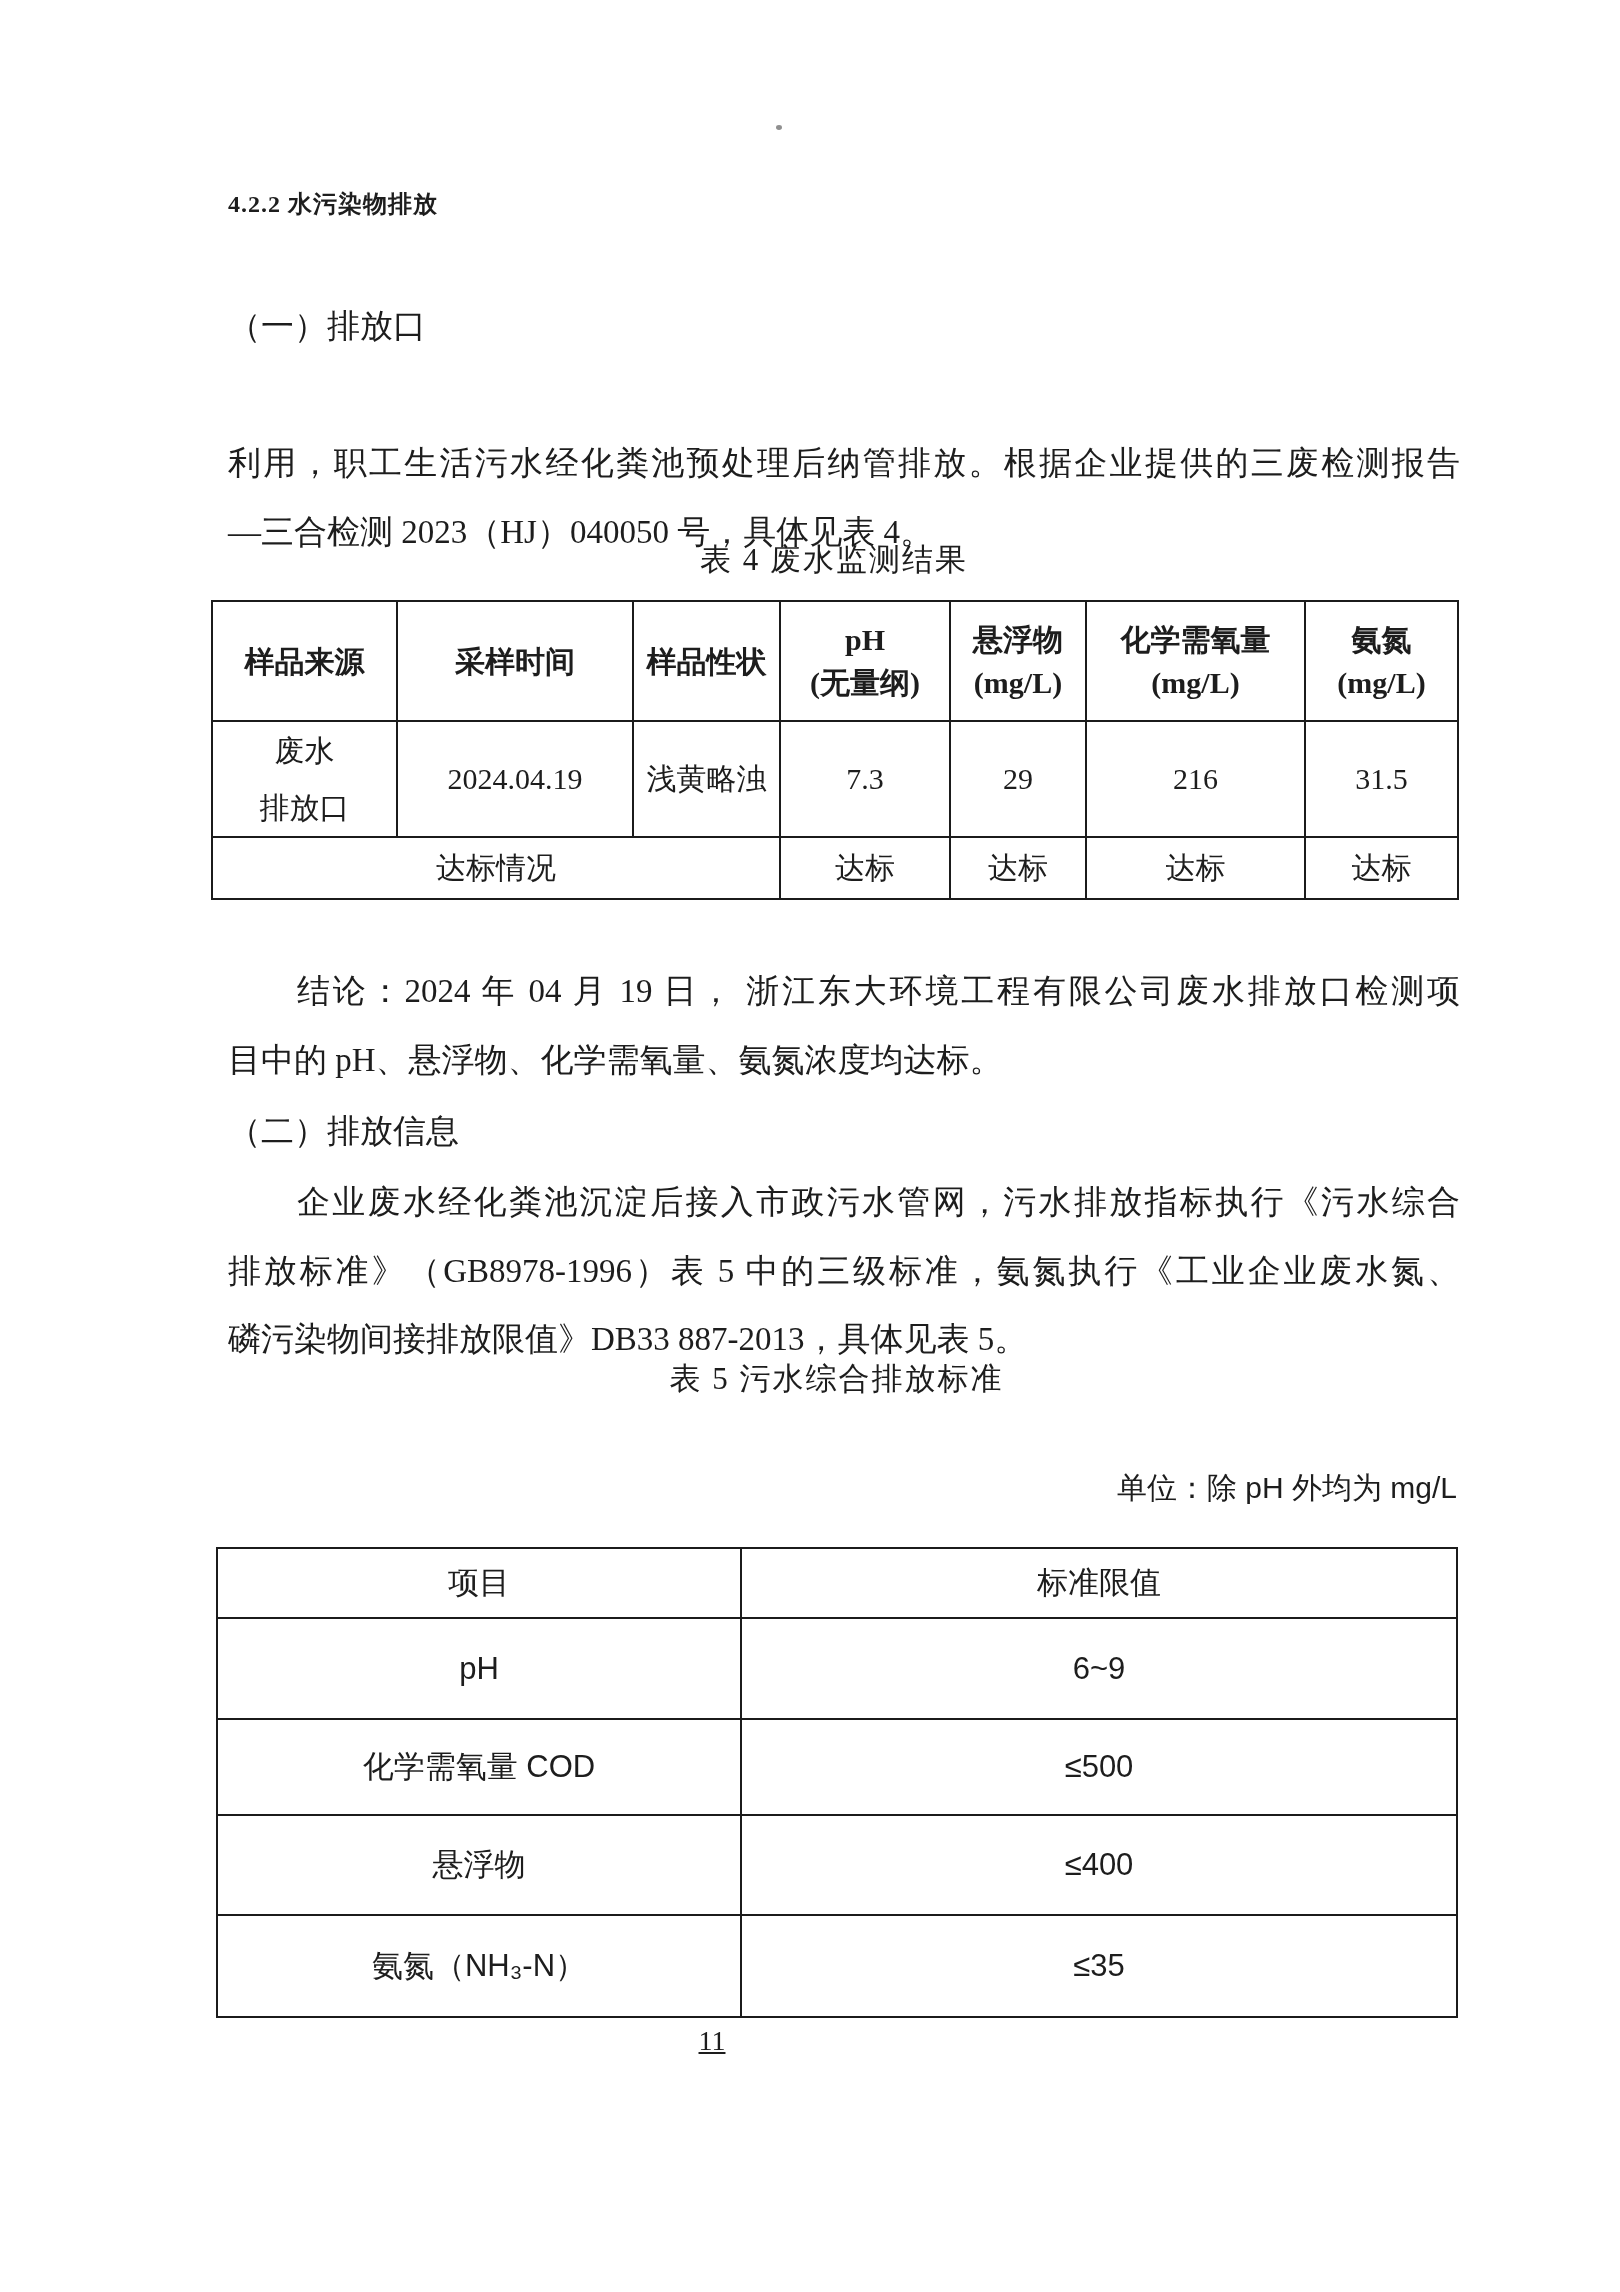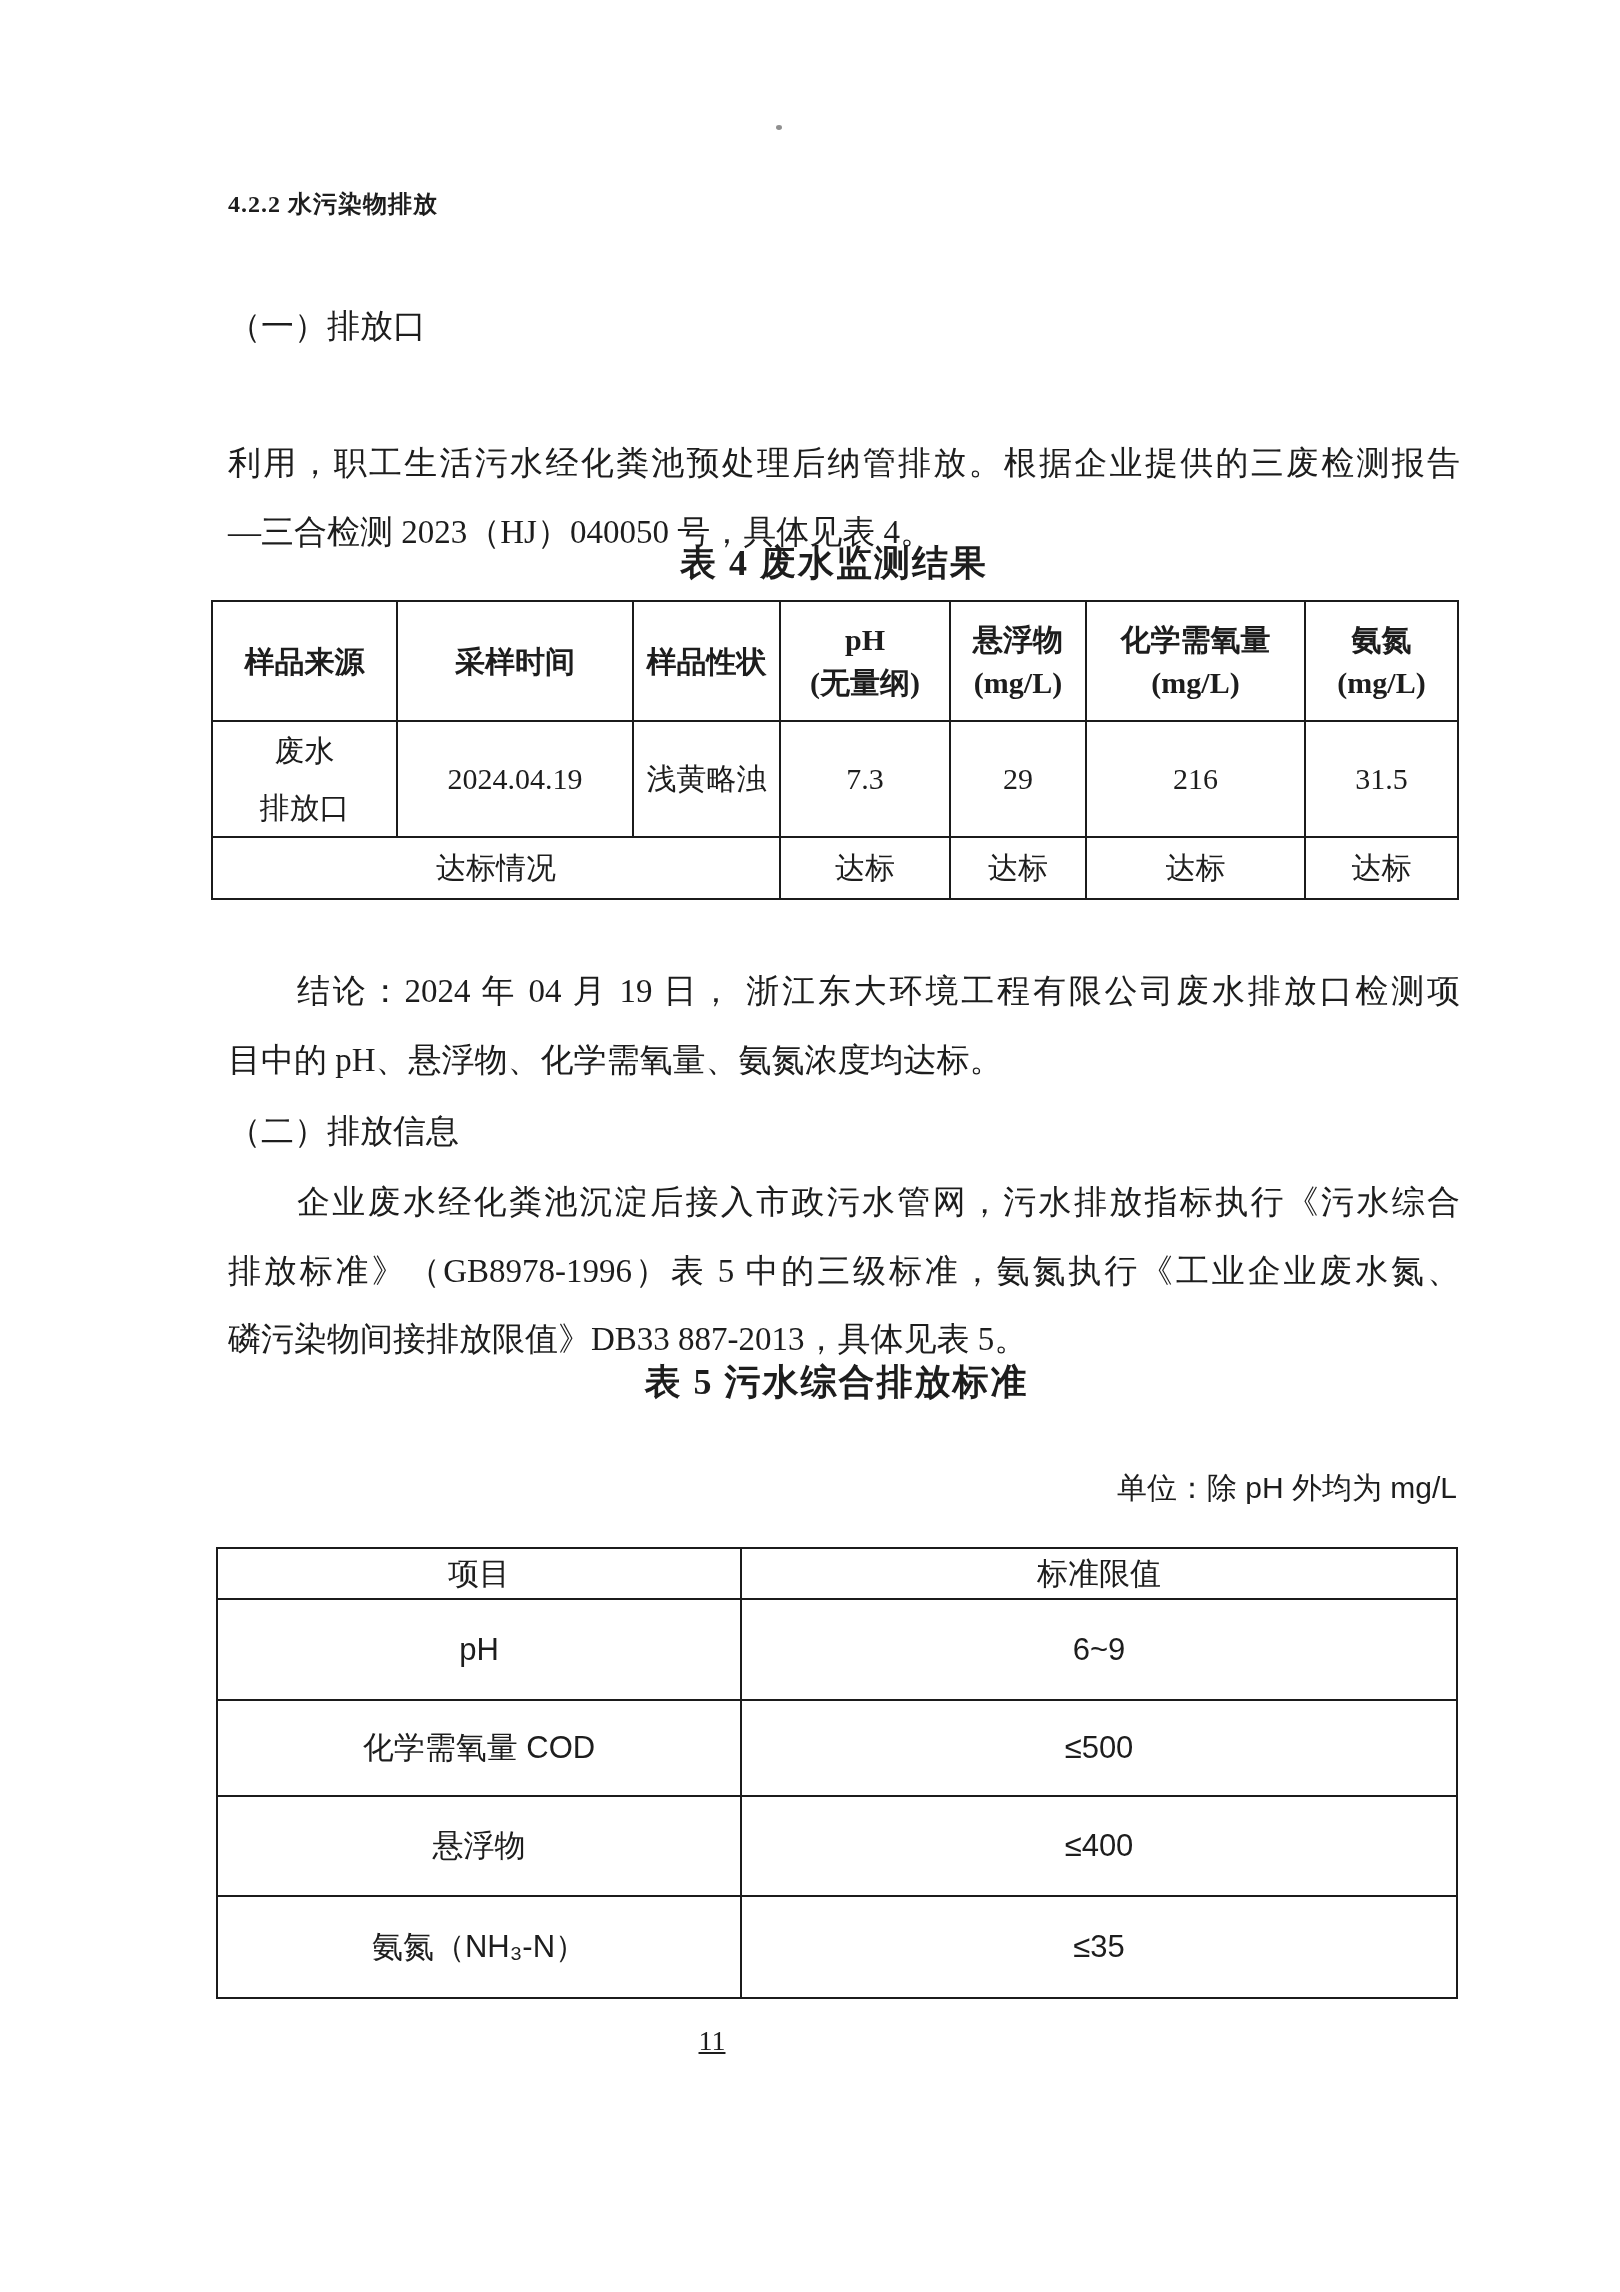--- a/index.html
+++ b/index.html
@@ -9,32 +9,32 @@
     background:#ffffff;
     color:#1d1d1d;
     font-family:"Liberation Serif","DejaVu Serif",serif;
     overflow:hidden;
   }
   .abs{position:absolute;}
   .body-text{font-size:33px;line-height:43px;color:#1d1d1d;margin-top:48px;}
   .indent{text-indent:69px;}
   .fill{width:1232px;text-align:justify;text-align-last:justify;}
   .heading{font-size:24px;font-weight:bold;letter-spacing:1px;}
-  .table-title{font-weight:bold;font-size:36px;text-align:center;letter-spacing:2px;}
+  .table-title{font-weight:normal;font-size:31px;text-align:center;letter-spacing:2px;}
   .stray-dot{width:5.9px;height:4.9px;background:#8f8f8f;border-radius:50%;}
 
   table{border-collapse:collapse;table-layout:fixed;}
   .t4{border:2.9px solid #1b1b1b;font-size:30px;}
   .t4 td{border:2px solid #1b1b1b;text-align:center;vertical-align:middle;padding:0;}
   .t4 .hdr{font-weight:bold;line-height:43px;}
   .t4 .twoline{line-height:57px;}
   .t5{border:2.9px solid #1b1b1b;
       font-family:"Liberation Sans","DejaVu Sans",sans-serif;
       font-size:31px;}
-  .t5 td{border:2px solid #1b1b1b;text-align:center;vertical-align:middle;padding:3px;margin-left:44px;}
+  .t5 td{border:2px solid #1b1b1b;text-align:center;vertical-align:middle;padding:13px;margin-left:44px;}
   .unit-note{font-family:"Liberation Sans","DejaVu Sans",sans-serif;
       font-size:30px;text-align:right;}
   .page-num{font-size:28px;text-align:center;width:1424px;text-decoration:underline;}
 </style>
 </head>
 <body>
 
 <div class="page">
 
   <div class="abs stray-dot" style="left:776px;top:125px;"></div>

